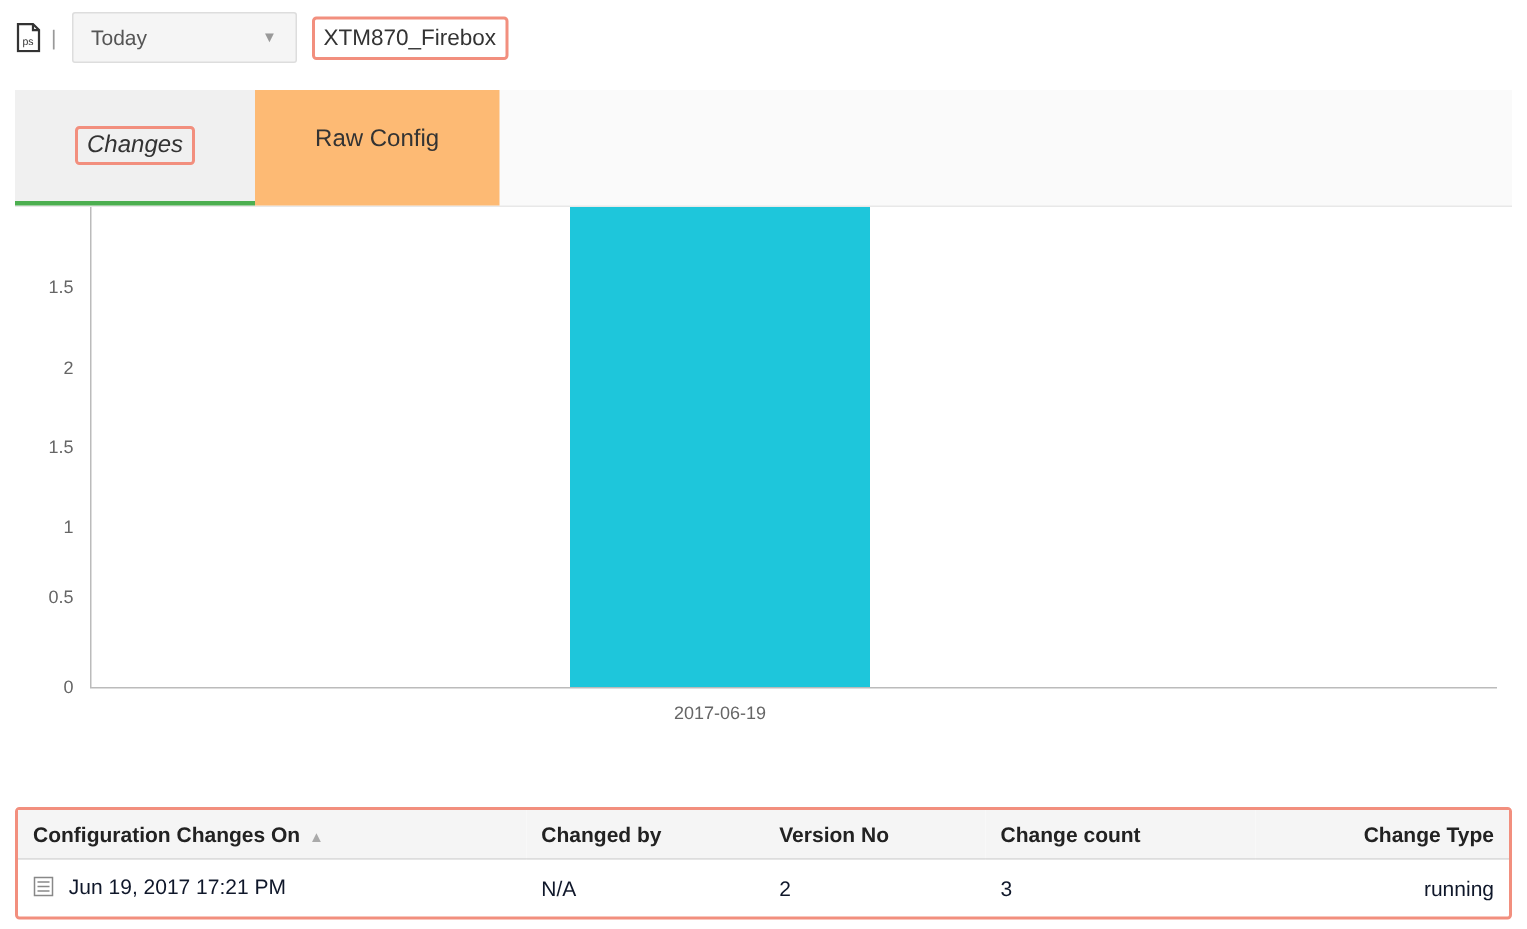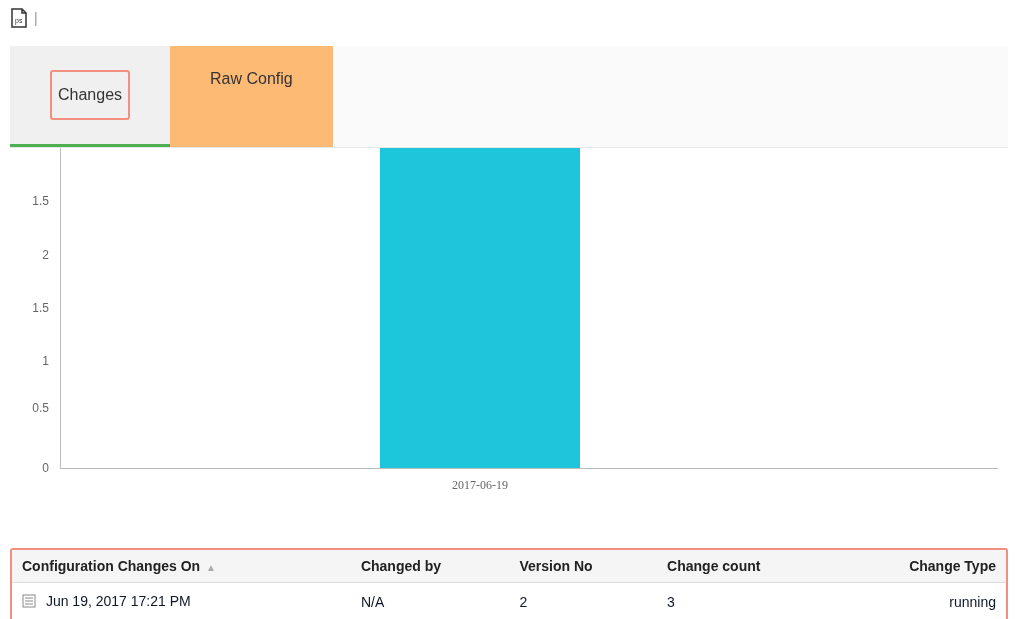--- a/index.html
+++ b/index.html
@@ -81,22 +81,23 @@
       background: #fdba74;
     }
     .tab.active {
       background: #f0f0f0;
       border-bottom: 3px solid #4caf50;
       position: relative;
     }
     .tab.active .tab-label {
       border: 2px solid #f28f7e;
       border-radius: 3px;
-      padding: 14px 6px;
+      padding: 2px 6px;
       display: inline-block;
+      font-style: italic;
     }
     .chart-area {
       position: relative;
       height: 360px;
       margin-top: 0;
       padding-left: 50px;
     }
     .y-axis {
       position: absolute;
       left: 0;
@@ -136,21 +137,20 @@
       bottom: calc(100% - 320px);
     }
     .x-label {
       position: absolute;
       top: 330px;
       font-size: 12px;
       color: #666;
       text-align: center;
       width: 200px;
       left: 370px;
-      font-family: Liberation Serif, serif;
     }
     .table-container {
       margin-top: 40px;
       border: 2px solid #f28f7e;
       border-radius: 3px;
     }
     .data-table {
       width: 100%;
       border-collapse: collapse;
       padding-left: 32px;
@@ -194,20 +194,25 @@
 <div class="header-row">
   <div class="header-right">
     <div class="pdf-icon">
       <svg width="18" height="20" viewBox="0 0 18 20">
         <path d="M2 1 L12 1 L16 5 L16 19 L2 19 Z" fill="none" stroke="#333" stroke-width="1.5"></path>
         <path d="M12 1 L12 5 L16 5" fill="none" stroke="#333" stroke-width="1.5"></path>
         <text x="5" y="15" font-size="7" fill="#333" font-family="Arial">ps</text>
       </svg>
       <span class="pdf-sep">|</span>
     </div>
+    <div class="date-dropdown">
+      <span>Today</span>
+      <span class="arrow">▼</span>
+    </div>
+    <div class="device-label">XTM870_Firebox</div>
   </div>
 </div>
 
 <div class="tabs">
   <div class="tab active">
     <span class="tab-label">Changes</span>
   </div>
   <div class="tab">
     <span>Raw Config</span>
   </div>

